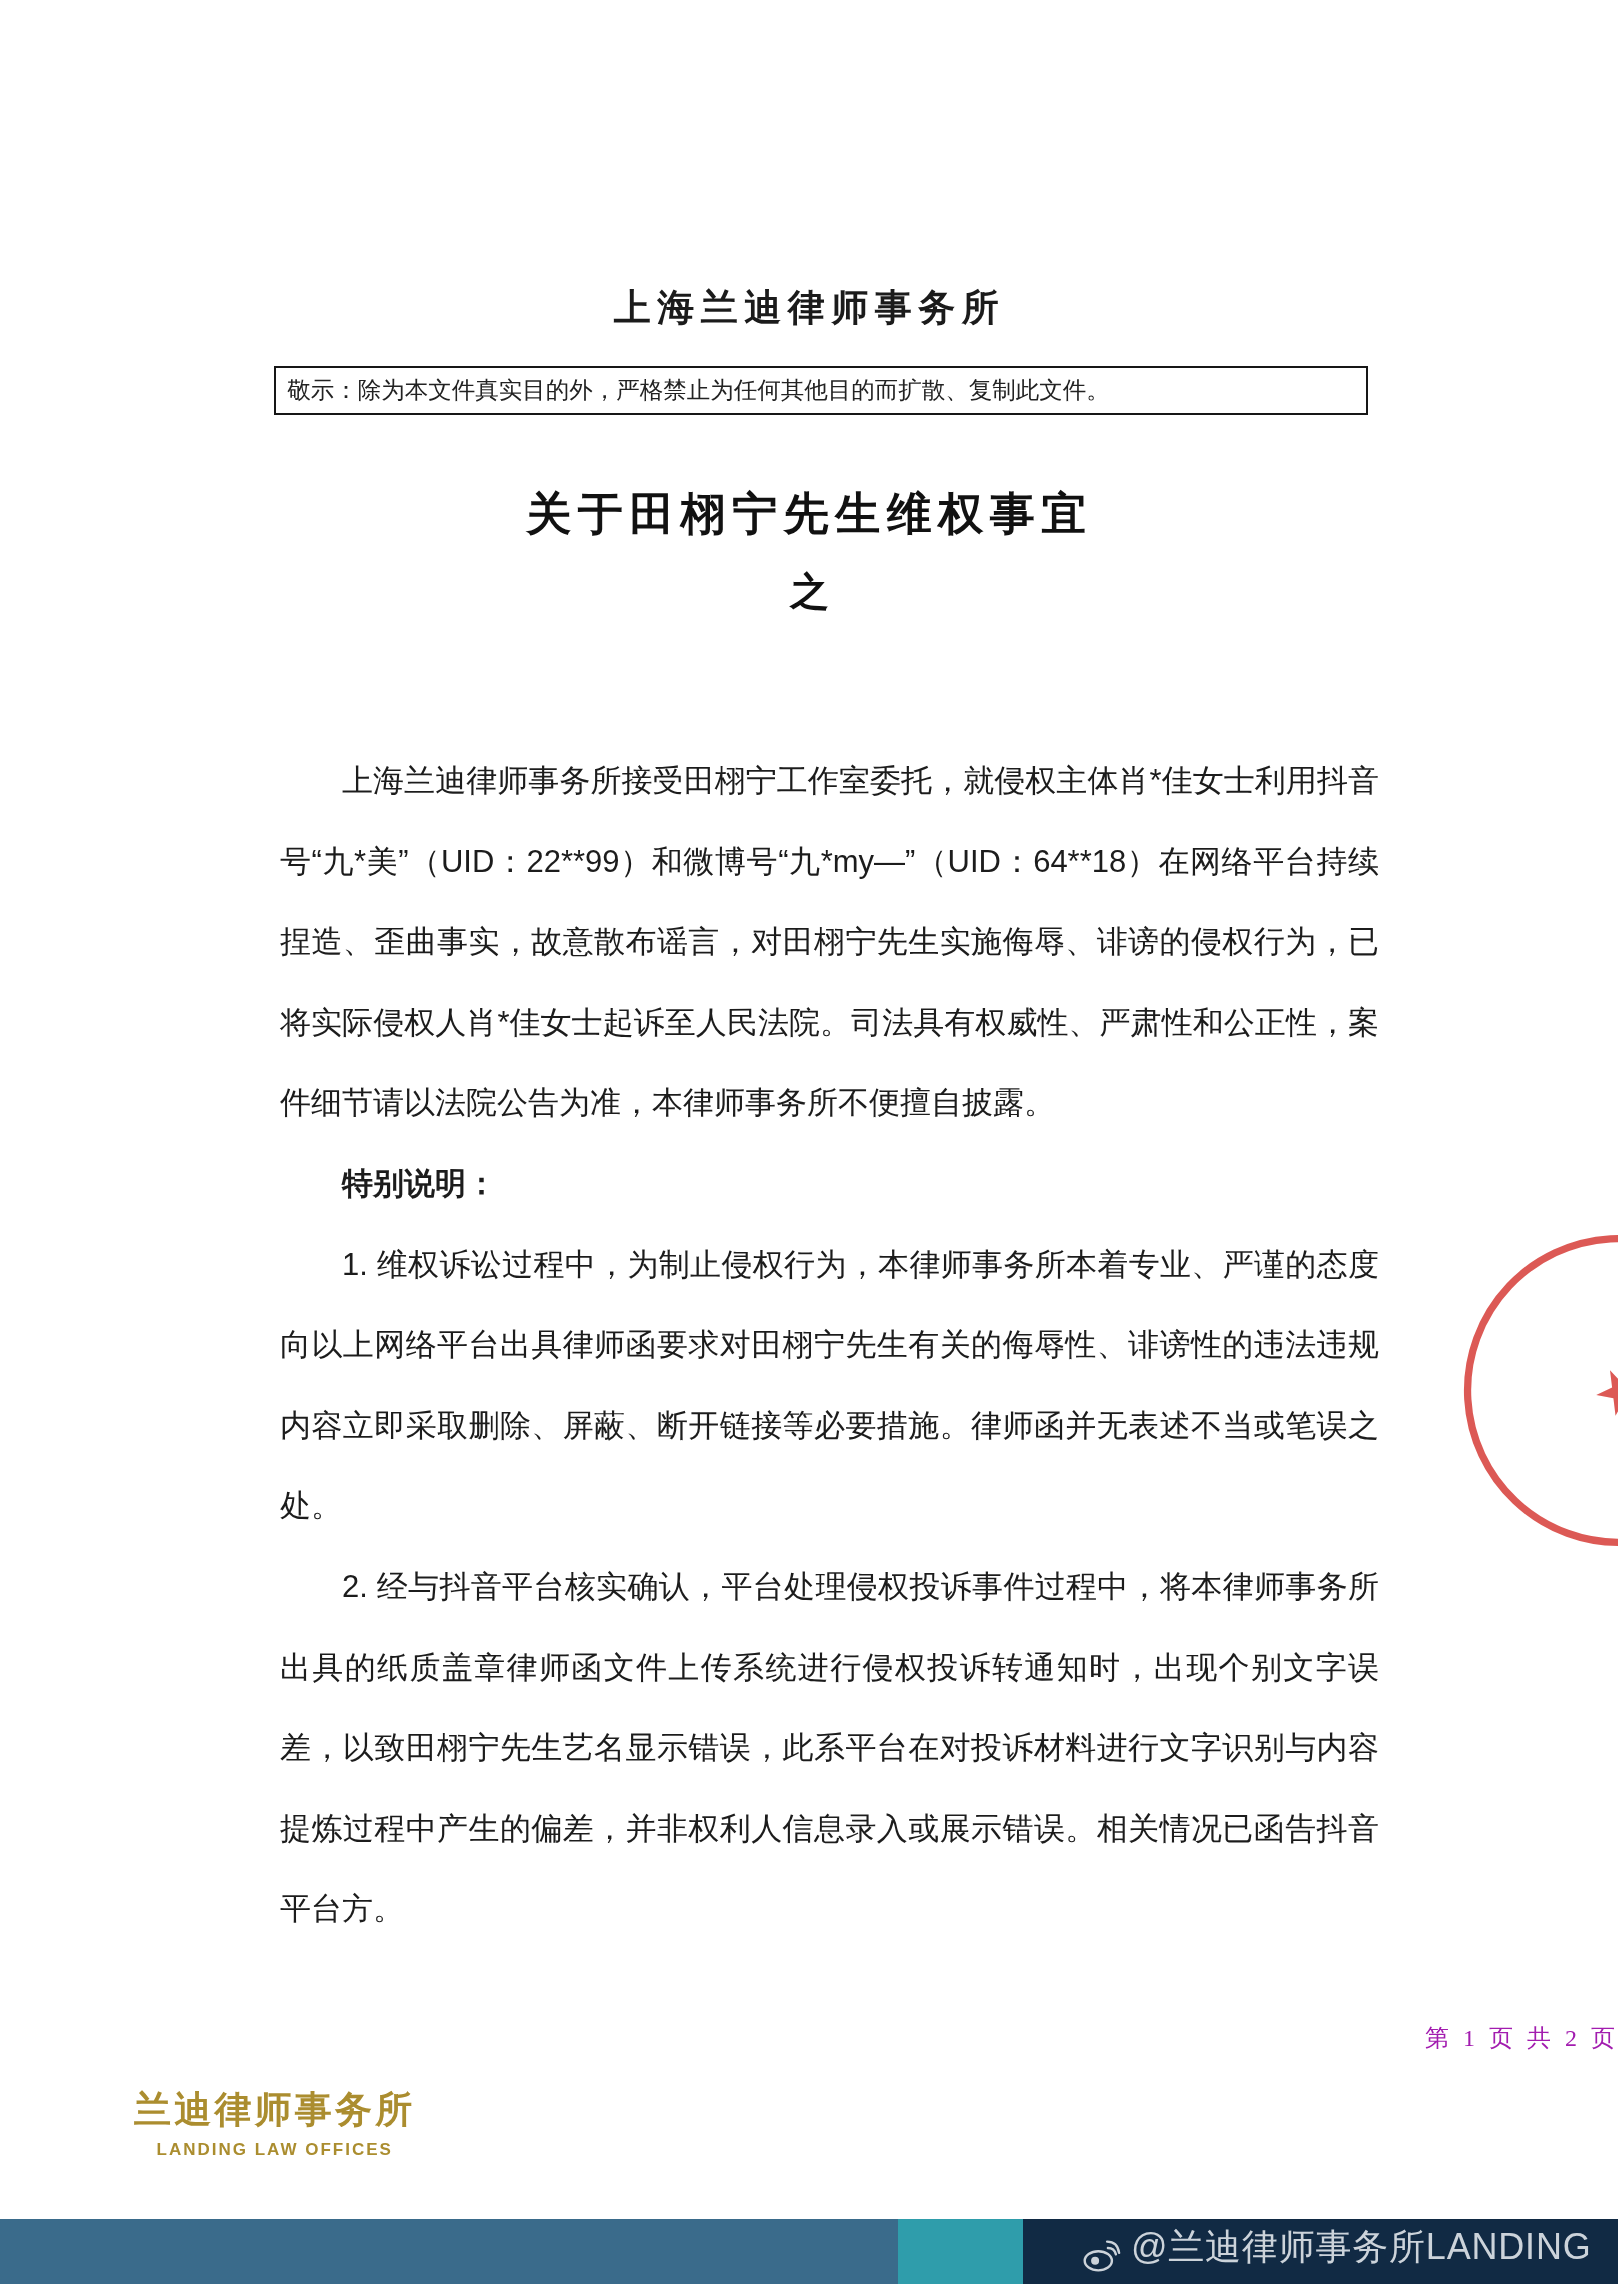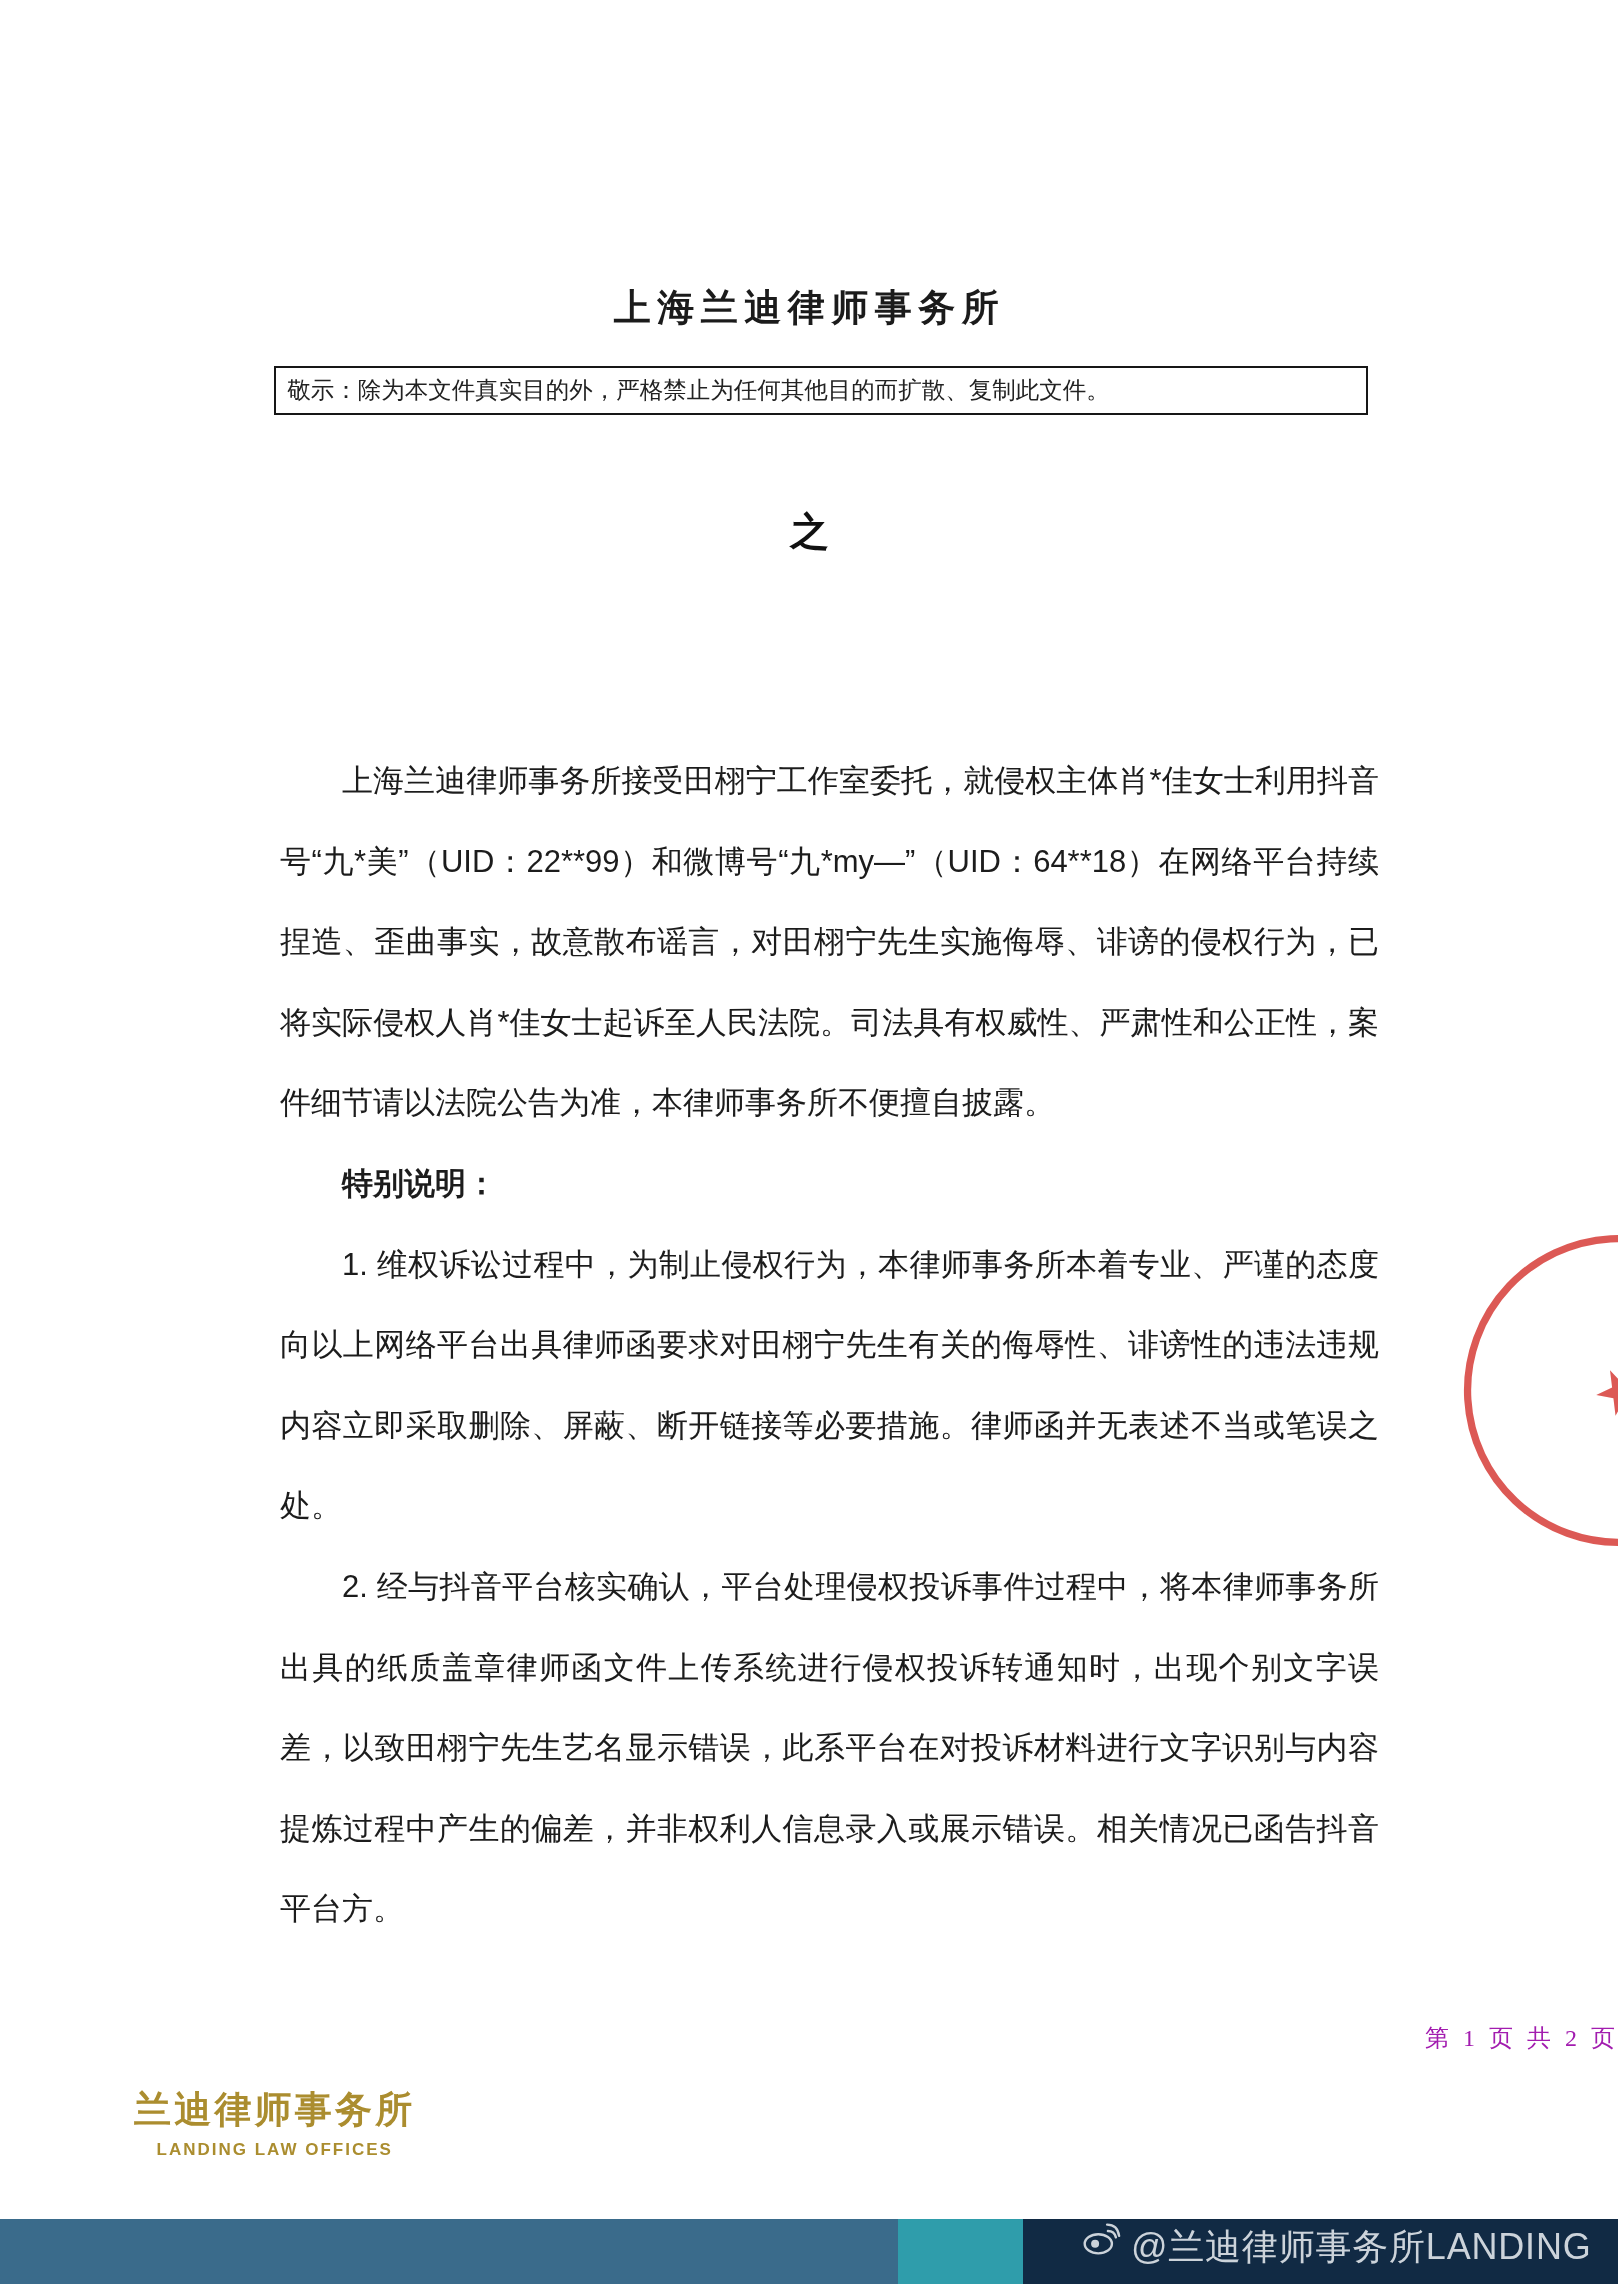--- a/index.html
+++ b/index.html
@@ -69,21 +69,21 @@
   .f-web-group { margin-left: 121px; }
 
   
   .bar { position: absolute; left: 0; bottom: 0; width: 100%; height: 65px; display: flex; }
   .bar-seg1 { width: 898px; height: 100%; }
   .bar-seg2 { width: 125px; height: 100%; }
   .bar-seg3 { flex: 1; height: 100%; }
 
   .watermark {
     position: absolute; right: 27.5px; bottom: 12px;
-    display: flex; align-items: flex-start; gap: 9.7px;
+    display: flex; align-items: flex-end; gap: 9.7px;
     color: #ccd3da; font-size: 36px; font-weight: 500; letter-spacing: 0.8px;
   }
   .weibo-icon { width: 39px; height: 32px; }
 
   
   .stamp {
     position: absolute; top: 1224px; right: -167px;
     width: 333px; height: 333px; opacity: 0.88;
     pointer-events: none;
   }
@@ -94,20 +94,21 @@
 <div class="page">
 
 
   <div class="main-title">上海兰迪律师事务所</div>
 
   <div class="notice">
     <span class="notice-label">敬示：</span><span>除为本文件真实目的外，严格禁止为任何其他目的而扩散、复制此文件。</span>
   </div>
 
   <div class="doc-title">
+    <div class="doc-title-l1">关于田栩宁先生维权事宜</div>
     <div class="doc-title-l2">之</div>
   </div>
 
   <div class="body-text">
     <p>上海兰迪律师事务所接受田栩宁工作室委托，就侵权主体肖*佳女士利用抖音号“九*美”（UID：22**99）和微博号“九*my—”（UID：64**18）在网络平台持续捏造、歪曲事实，故意散布谣言，对田栩宁先生实施侮辱、诽谤的侵权行为，已将实际侵权人肖*佳女士起诉至人民法院。司法具有权威性、严肃性和公正性，案件细节请以法院公告为准，本律师事务所不便擅自披露。</p>
     <p class="special-heading">特别说明：</p>
     <p>1. 维权诉讼过程中，为制止侵权行为，本律师事务所本着专业、严谨的态度向以上网络平台出具律师函要求对田栩宁先生有关的侮辱性、诽谤性的违法违规内容立即采取删除、屏蔽、断开链接等必要措施。律师函并无表述不当或笔误之处。</p>
     <p>2. 经与抖音平台核实确认，平台处理侵权投诉事件过程中，将本律师事务所出具的纸质盖章律师函文件上传系统进行侵权投诉转通知时，出现个别文字误差，以致田栩宁先生艺名显示错误，此系平台在对投诉材料进行文字识别与内容提炼过程中产生的偏差，并非权利人信息录入或展示错误。相关情况已函告抖音平台方。</p>
   </div>
 

